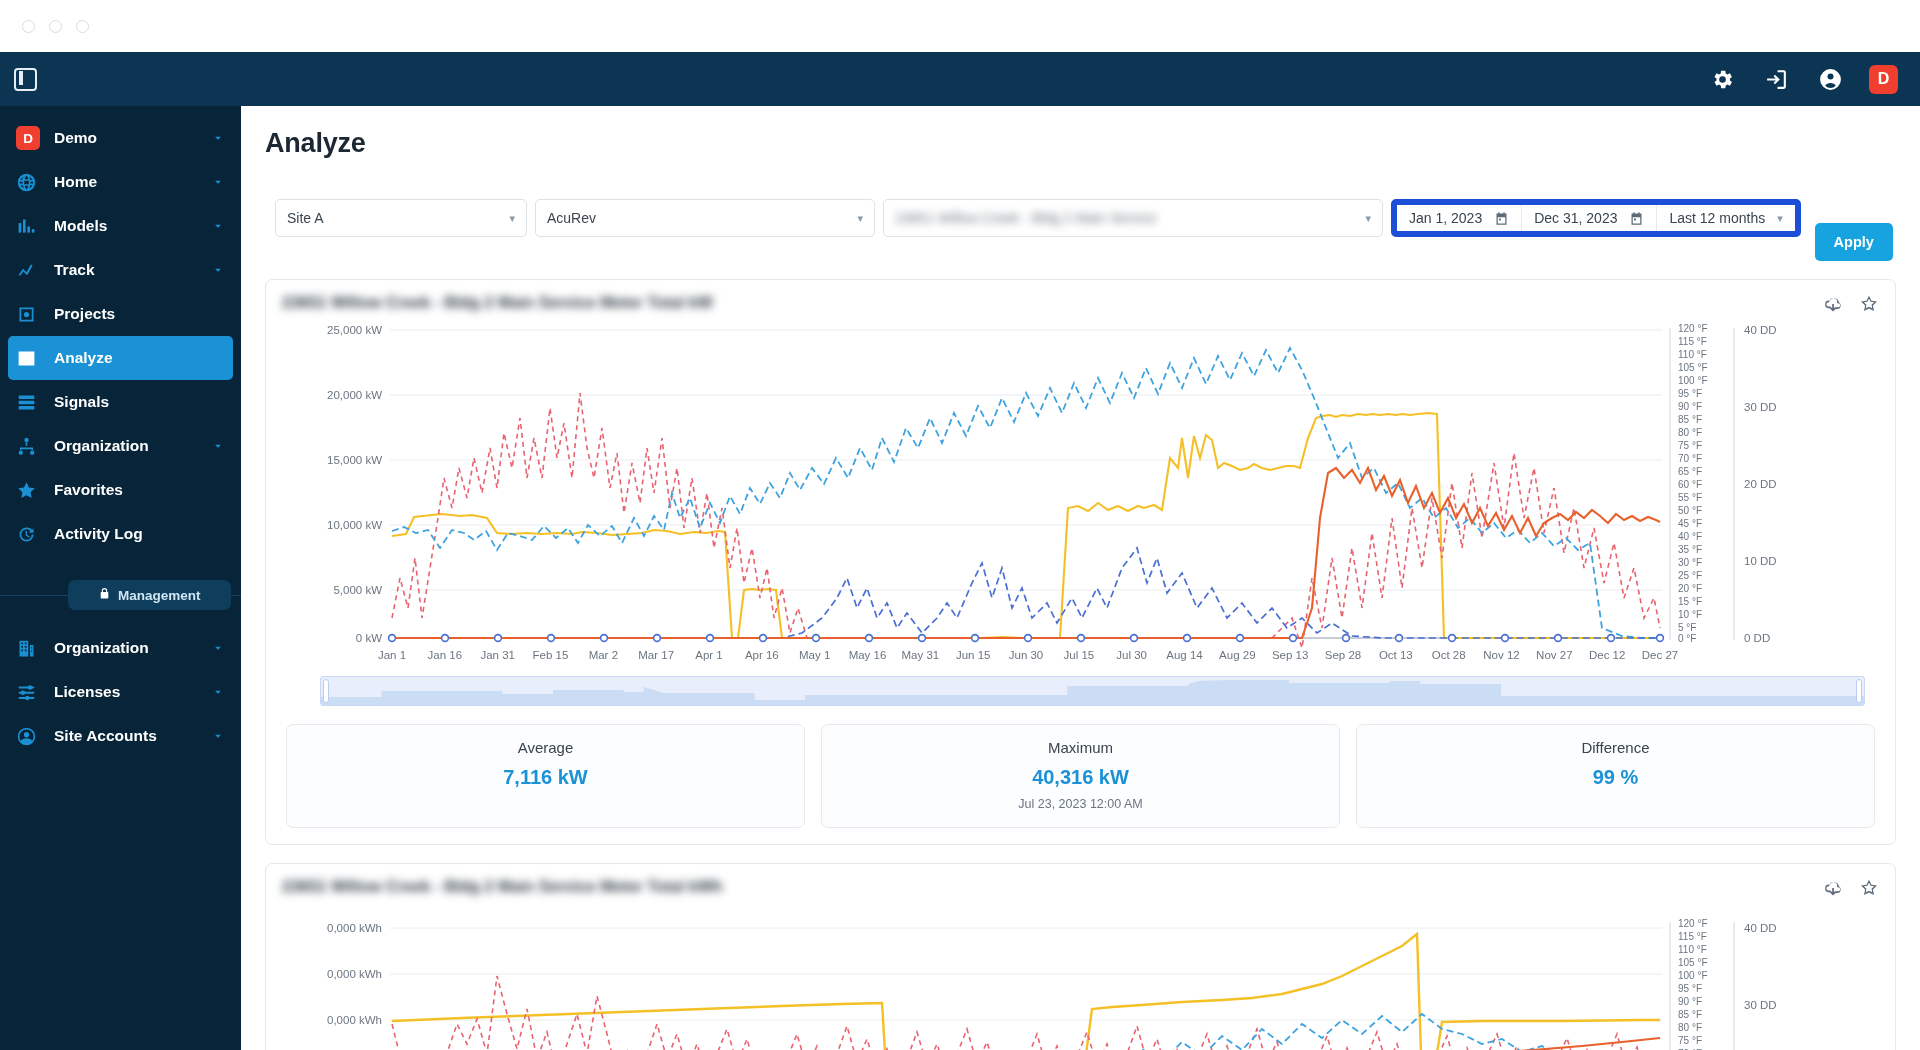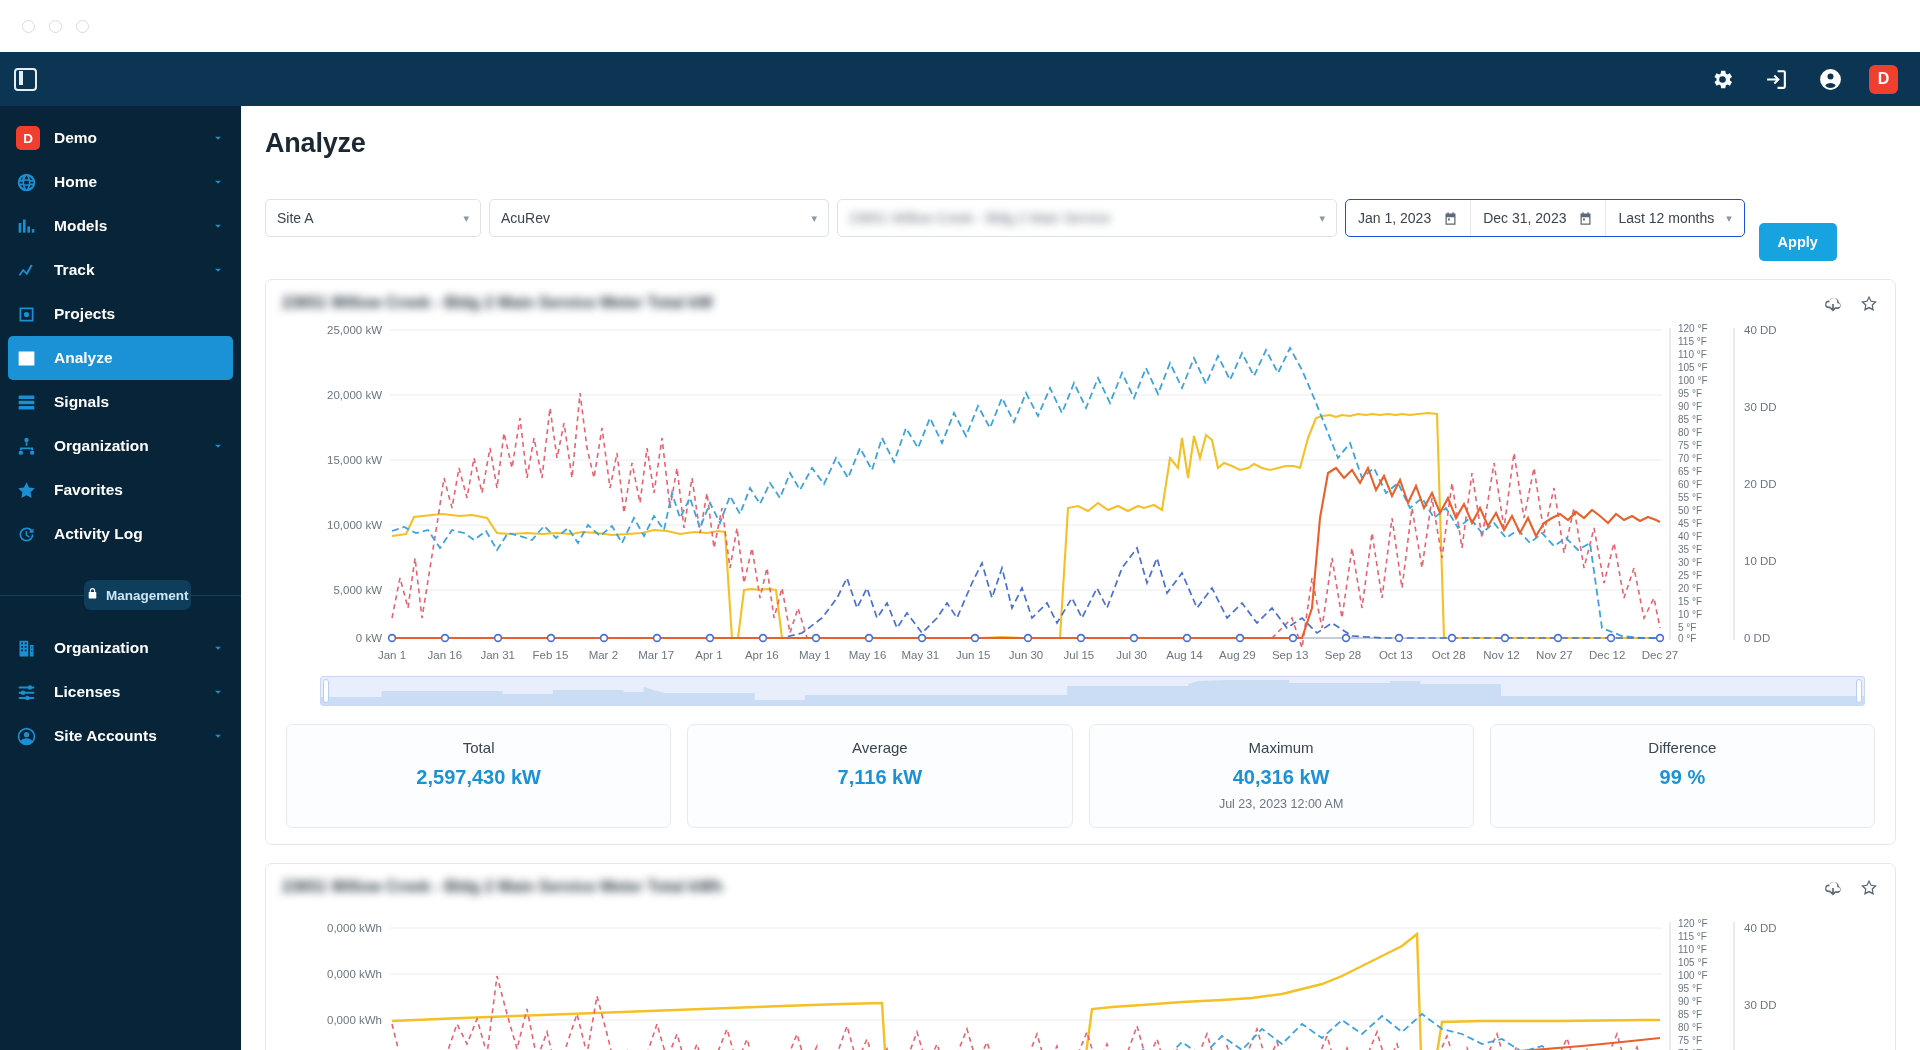--- a/index.html
+++ b/index.html
@@ -72,47 +72,47 @@
     width: 24px; height: 24px; border-radius: 5px; background: #f03f2e;
     color: #fff; font-size: 13.5px; font-weight: 700; display: flex;
     align-items: center; justify-content: center;
   }
   .side-sep { position: relative; height: 60px; margin-top: 10px; }
   .side-sep .line {
     position: absolute; left: 0; right: 0; top: 29px; height: 1px;
     background: #12425f;
   }
   .mgmt-chip {
-    position: absolute; left: 84px; top: 14px; height: 30px;
+    position: absolute; left: 68px; top: 14px; height: 30px;
     background: #0e3e5b; border-radius: 7px; display: flex; align-items: center;
-    padding: 0 2px; gap: 7px; color: #cfe6f5; font-size: 13.5px; font-weight: 600;
+    padding: 0 30px; gap: 7px; color: #cfe6f5; font-size: 13.5px; font-weight: 600;
   }
   .mgmt-chip svg { width: 13px; height: 13px; fill: #ffffff; }
 
   
   .main { flex: 1; background: #ffffff; overflow: hidden; position: relative; }
   .page-title {
     font-size: 27px; font-weight: 700; color: #1b2733;
     padding: 22px 0 0 24px; letter-spacing: -0.2px;
   }
   .filters {
     display: flex; align-items: center; gap: 8px; padding: 16px 24px 0 24px;
   }
   .sel {
     height: 38px; border: 1px solid #dde2e8; border-radius: 5px;
     background: #fff; display: flex; align-items: center; padding: 0 11px;
     font-size: 14px; color: #3c4busy; color: #39444f; justify-content: space-between;
   }
   .sel .cv { margin-left: 10px; color: #8a98a5; font-size: 11px; }
-  .sel-site { width: 216px; }
+  .sel-site { width: 252px; margin-left: 10px; }
   .sel-dev  { width: 340px; }
   .sel-pt   { width: 500px; }
   .blurred { filter: blur(4.2px); color: #6a7480; user-select: none; }
   .datebox {
-    height: 38px; border: 1px solid #1d4ed8; border-radius: 5px; background: #fff;
+    height: 38px; border: 6px solid #1d4ed8; border-radius: 5px; background: #fff;
     display: flex; align-items: flex-end; font-size: 14px; color: #39444f;
   }
   .datebox .dseg {
     display: flex; align-items: center; gap: 12px; padding: 0 12px; height: 100%;
     border-right: 1px solid #e6eaee;
   }
   .datebox .dseg:last-child { border-right: none; }
   .cal svg { width: 15px; height: 15px; fill: #5d6a77; display: block; }
   .apply-btn {
     height: 38px; min-width: 78px; background: #17a2e0; color: #fff;
@@ -566,24 +566,20 @@
       <div class="scrollbar">
         <svg width="100%" height="28" viewBox="0 0 1530 28" preserveAspectRatio="none">
           <path d="M0,28 L0,20 L60,20 L60,14 L180,14 L180,17 L230,17 L230,13 L300,13 L300,15 L320,15 L320,10 L340,16 L430,16 L430,23 L480,23 L480,18 L740,18 L740,9 L860,9 L860,7 L870,4 L900,3 L960,3 L960,6 L1060,6 L1060,4 L1090,4 L1090,7 L1170,7 L1170,19 L1530,19 L1530,28 Z" fill="#c6d8f3" opacity="0.85"></path>
         </svg>
         <div class="sb-handle" style="left:2px"></div>
         <div class="sb-handle" style="right:2px"></div>
       </div>
 
       <div class="stats">
         <div class="stat">
-          <div class="stat-lbl">Total</div>
-          <div class="stat-val">2,597,430 kW</div>
-        </div>
-        <div class="stat">
           <div class="stat-lbl">Average</div>
           <div class="stat-val">7,116 kW</div>
         </div>
         <div class="stat">
           <div class="stat-lbl">Maximum</div>
           <div class="stat-val">40,316 kW</div>
           <div class="stat-sub">Jul 23, 2023 12:00 AM</div>
         </div>
         <div class="stat">
           <div class="stat-lbl">Difference</div>

